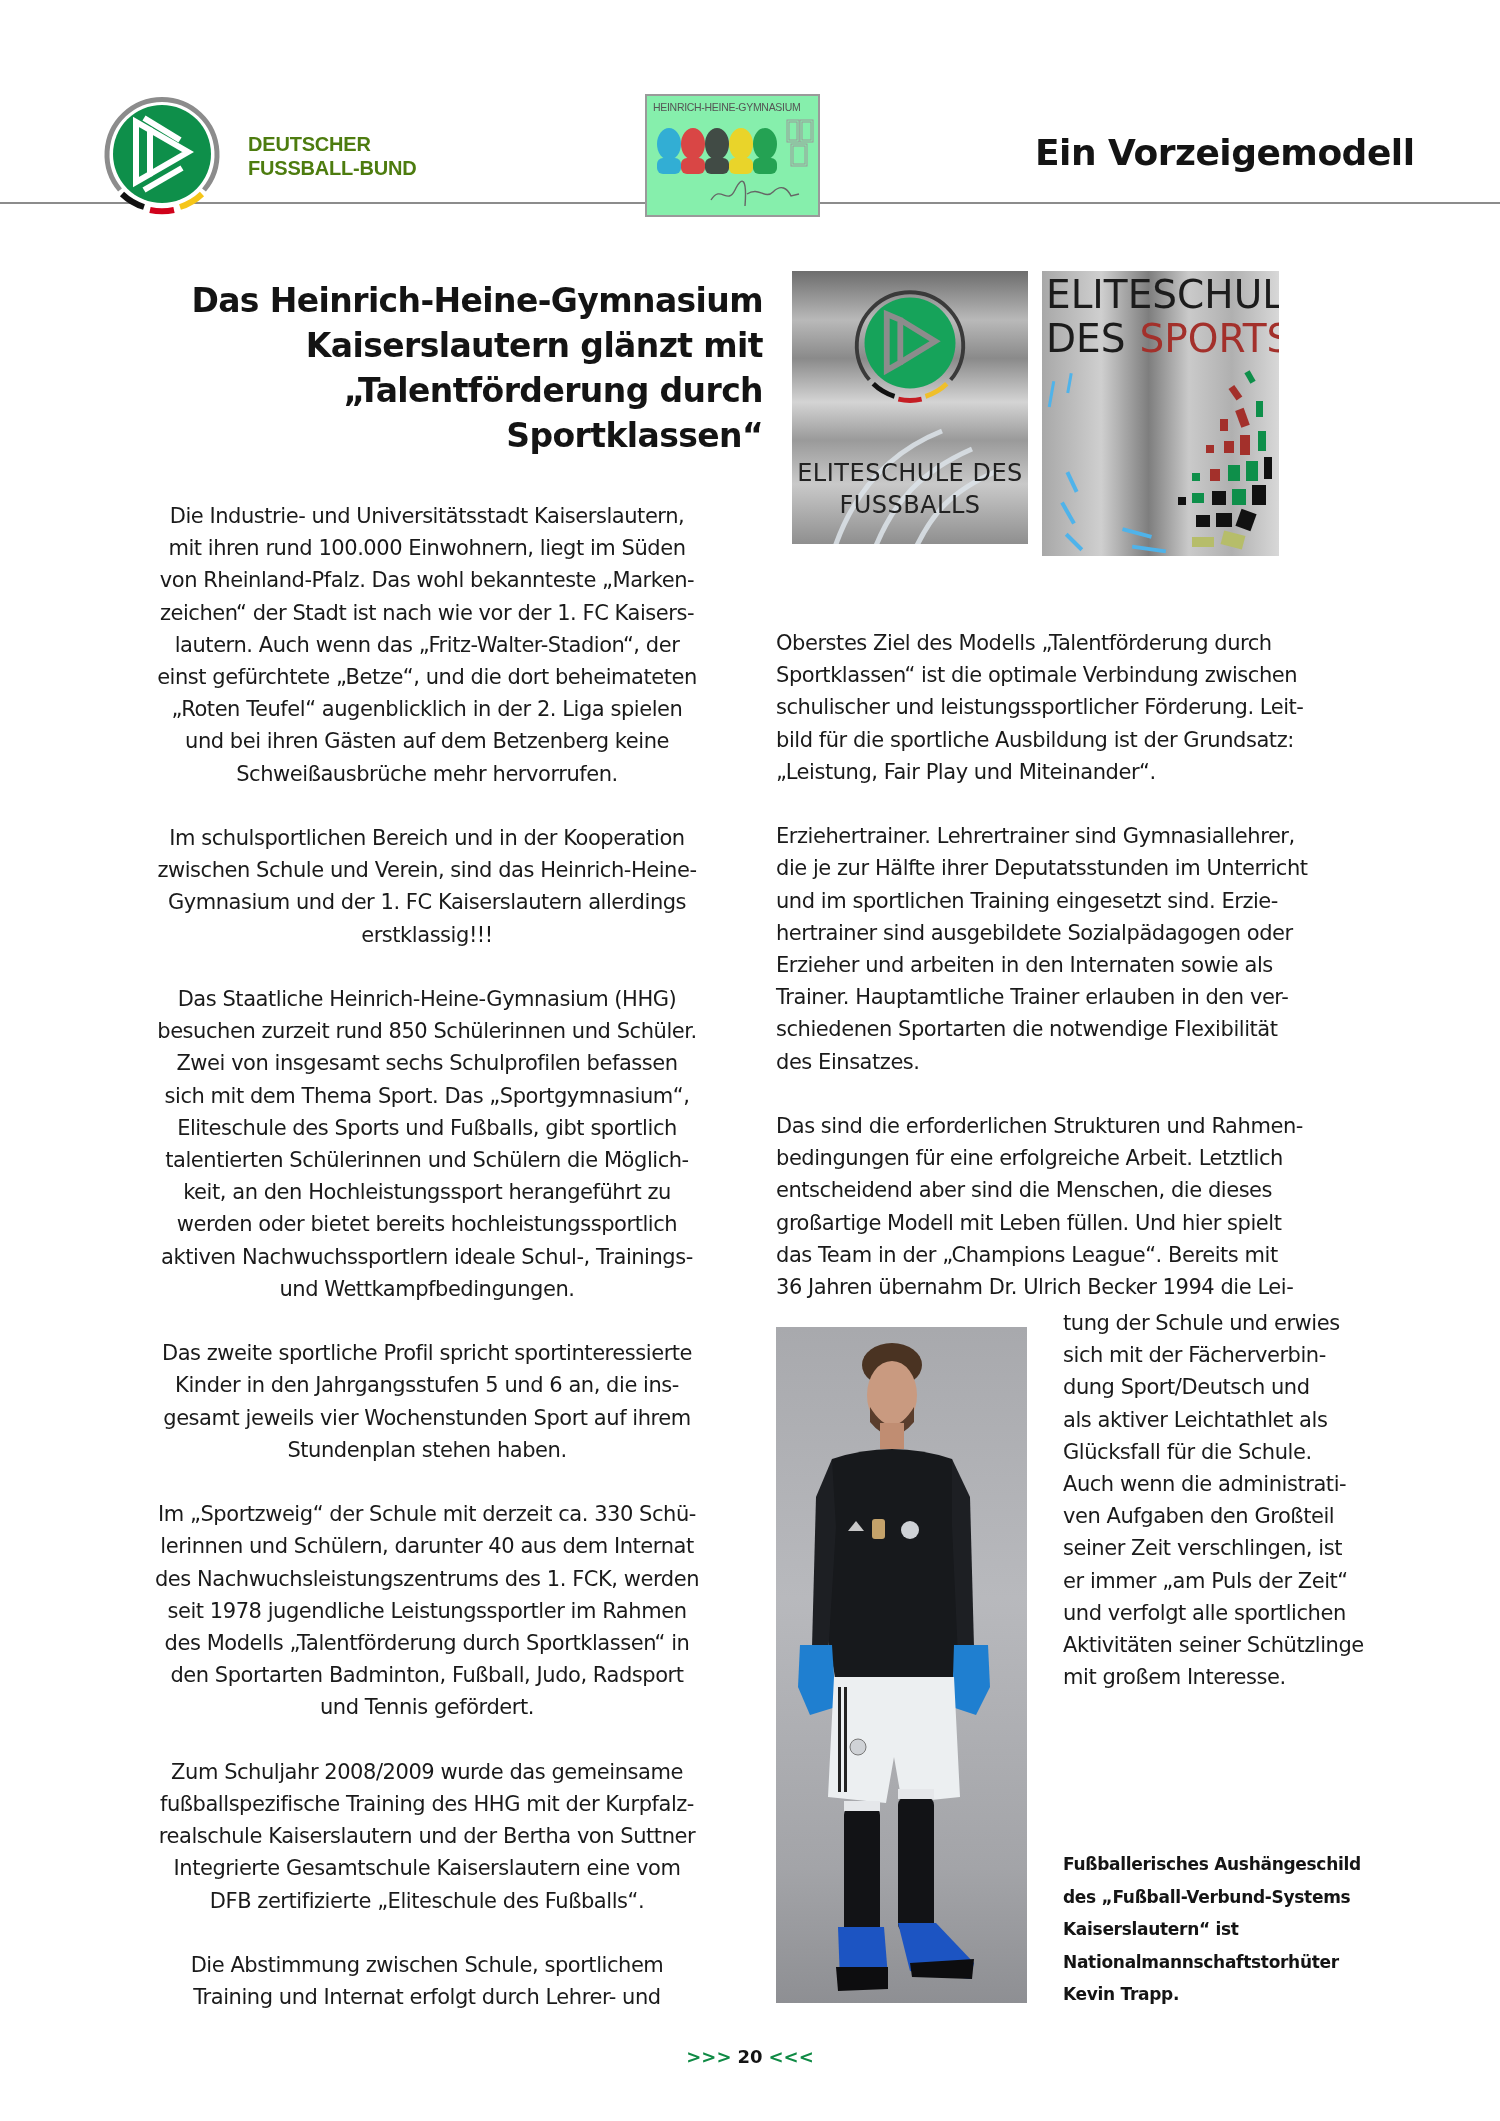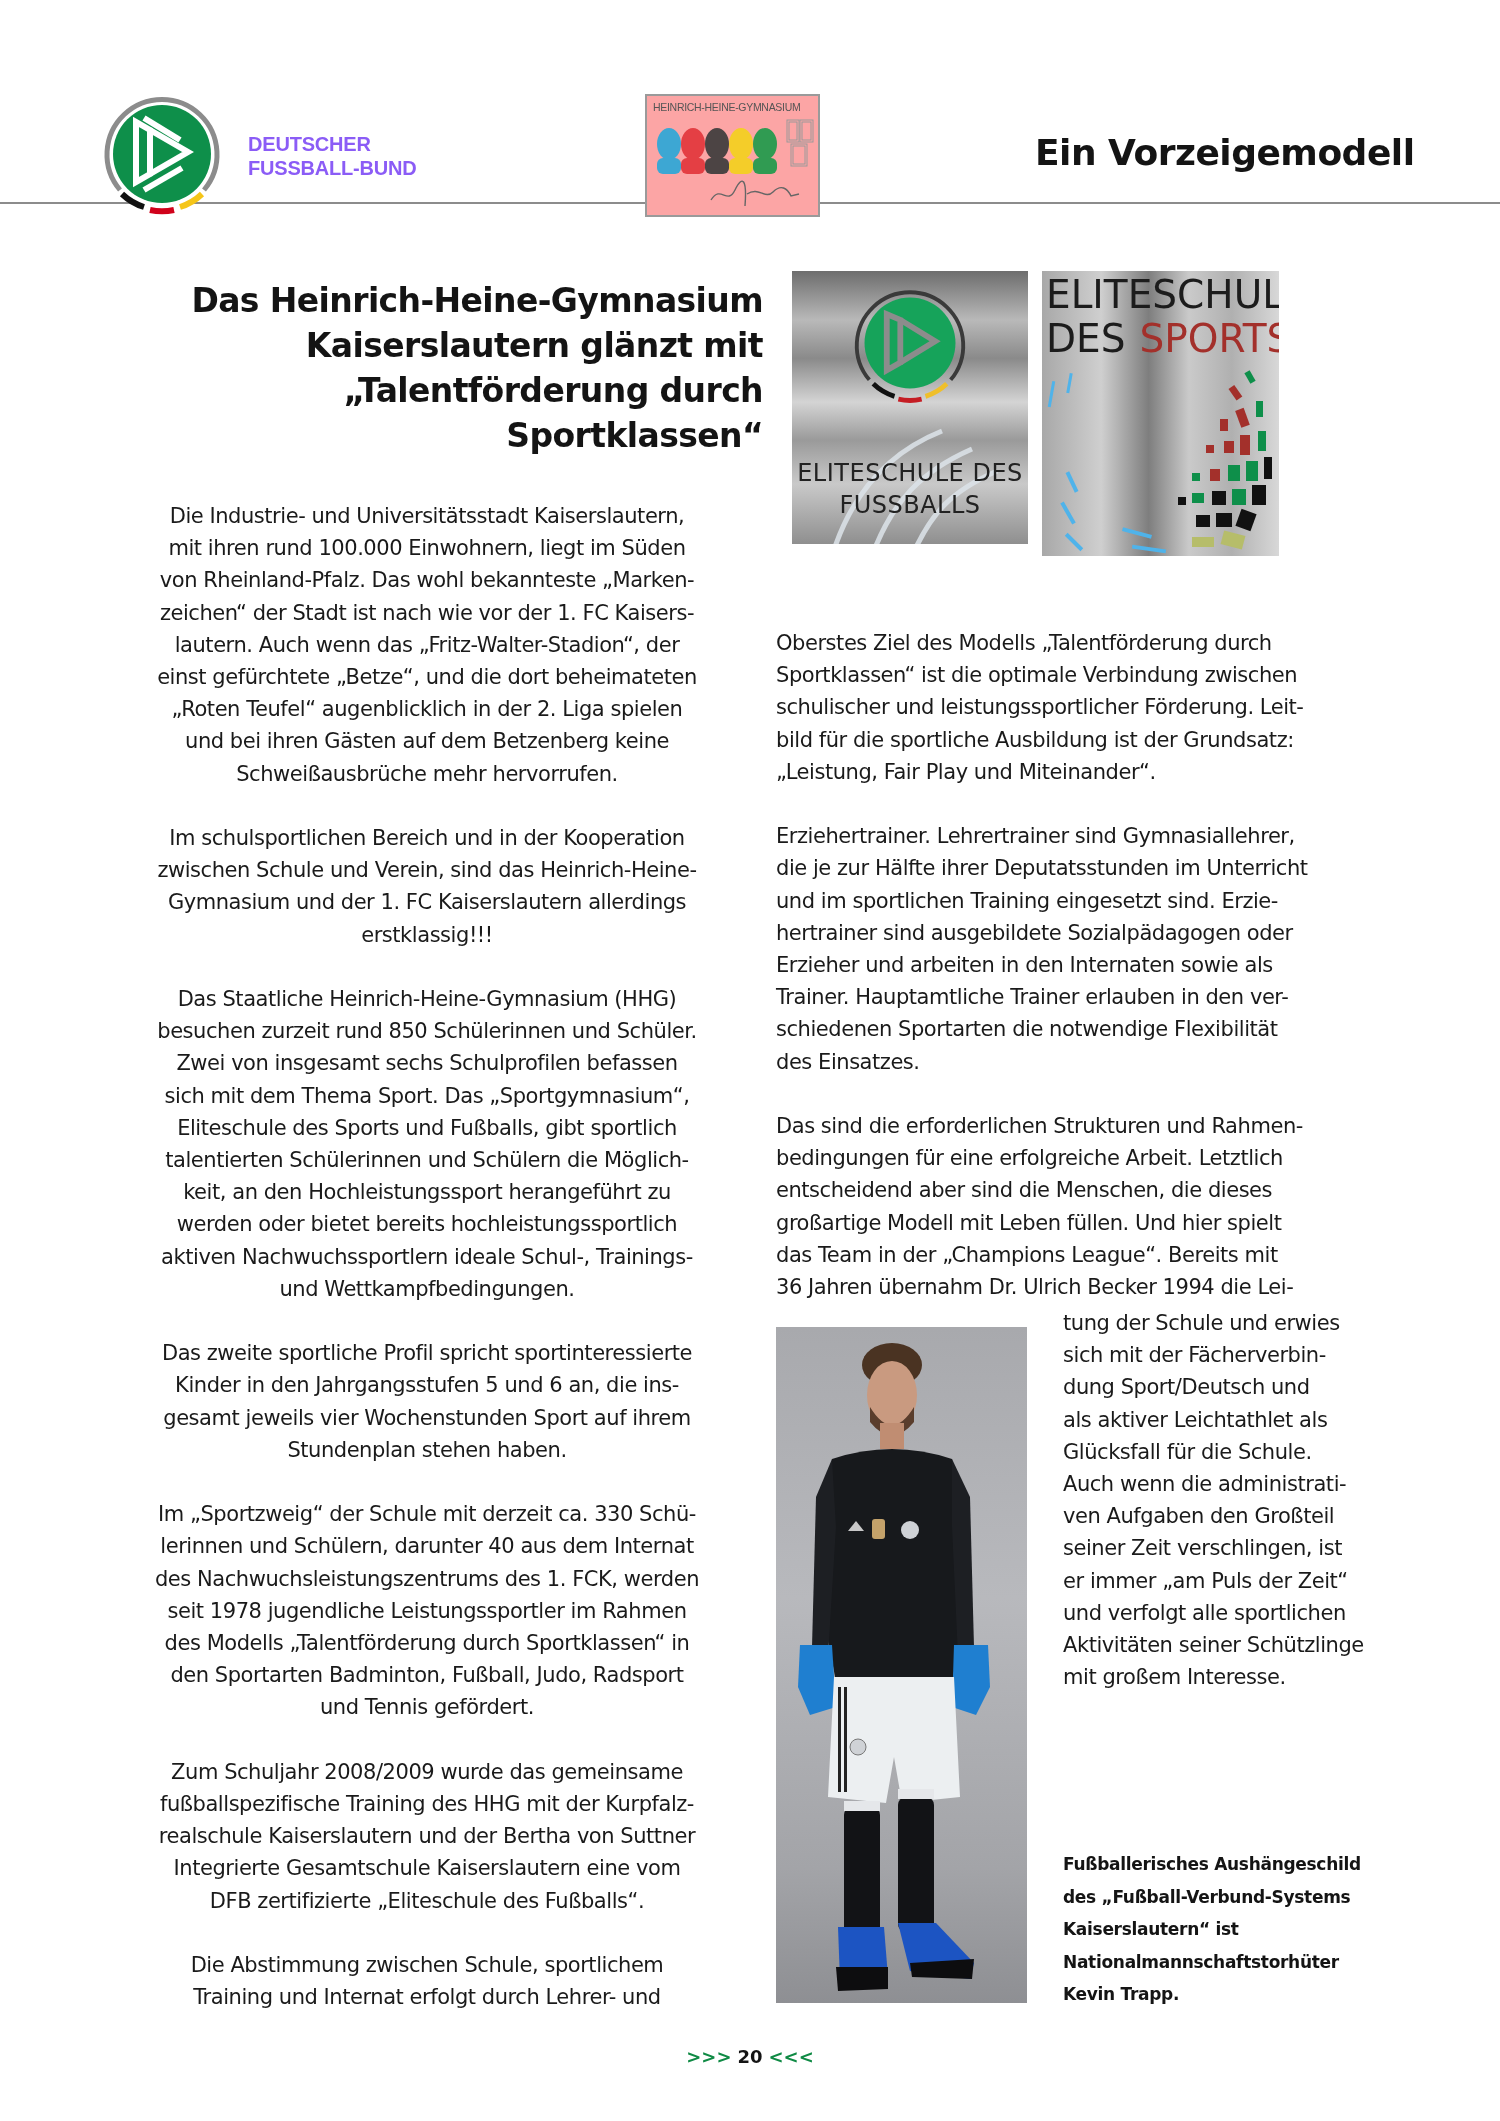--- a/index.html
+++ b/index.html
@@ -3,24 +3,24 @@
 <meta charset="utf-8">
 <style>
   html, body { margin: 0; padding: 0; background: #ffffff; }
   body { width: 1500px; height: 2121px; position: relative; overflow: hidden;
          font-family: "DejaVu Sans", "Liberation Sans", sans-serif; color: #1a1a1a; }
 
   .rule { position: absolute; left: 0; top: 202px; width: 1500px; height: 2px; background: #8c8c8c; z-index: 1; }
 
   .dfb-logo { position: absolute; left: 100px; top: 94px; width: 124px; height: 124px; z-index: 2; }
   .dfb-name { position: absolute; left: 248px; top: 132px; font-family: "Liberation Sans", sans-serif;
-              font-weight: bold; font-size: 20px; line-height: 24px; color: #8b5cf6; letter-spacing: -0.2px; z-index: 2; }
+              font-weight: bold; font-size: 20px; line-height: 24px; color: #4d7c0f; letter-spacing: -0.2px; z-index: 2; }
   .dfb-name div { white-space: nowrap; }
 
-  .hhg-logo { position: absolute; left: 645px; top: 94px; width: 175px; height: 123px; background: #fca5a5;
+  .hhg-logo { position: absolute; left: 645px; top: 94px; width: 175px; height: 123px; background: #86efac;
               border: 2px solid #9a9a9a; box-sizing: border-box; z-index: 2; padding-left: 28px; }
   .hhg-title { position: absolute; left: 6px; top: 5px; font-family: "Liberation Sans", sans-serif;
                font-size: 10.5px; color: #555; letter-spacing: -0.3px; white-space: nowrap; }
   .hhg-faces { position: absolute; left: 6px; top: 22px; width: 130px; height: 58px; }
   .hhg-mono { position: absolute; left: 138px; top: 22px; width: 30px; height: 50px; }
   .hhg-sig { position: absolute; left: 60px; top: 80px; width: 100px; height: 35px; }
 
   .page-title { position: absolute; left: 1027px; top: 132px; font-family: "DejaVu Sans", sans-serif;
                 font-weight: bold; font-size: 36px; color: #141414; letter-spacing: -0.5px; white-space: nowrap; margin-left: 8px; }
 

